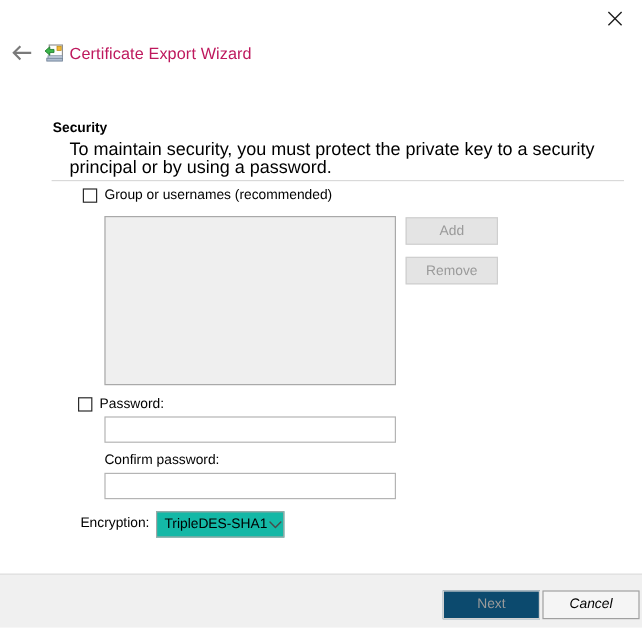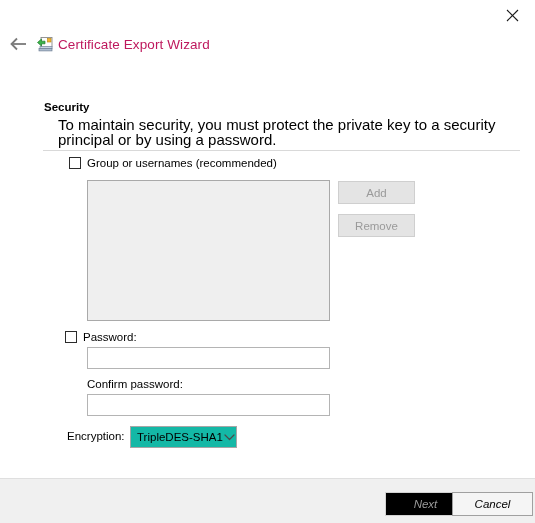--- a/index.html
+++ b/index.html
@@ -216,25 +216,24 @@
     height: 24px;
     font-size: 11.5px;
     font-family: "Liberation Sans", sans-serif;
     box-sizing: border-box;
     display: flex;
     align-items: center;
     justify-content: center;
     cursor: default;
   }
   #next-button {
-    left: 385px;
-    background: #000000;
+    left: 369px;
+    background: #0c4a6e;
     border: 1px solid #d2d2d2;
     color: #9a9a9a;
-    font-style: italic;
   }
   #cancel-button {
     left: 452px;
     background: #f5f5f5;
     border: 1px solid #a0a0a0;
     color: #000000;
     font-style: italic;
   }
 </style>
 </head>

